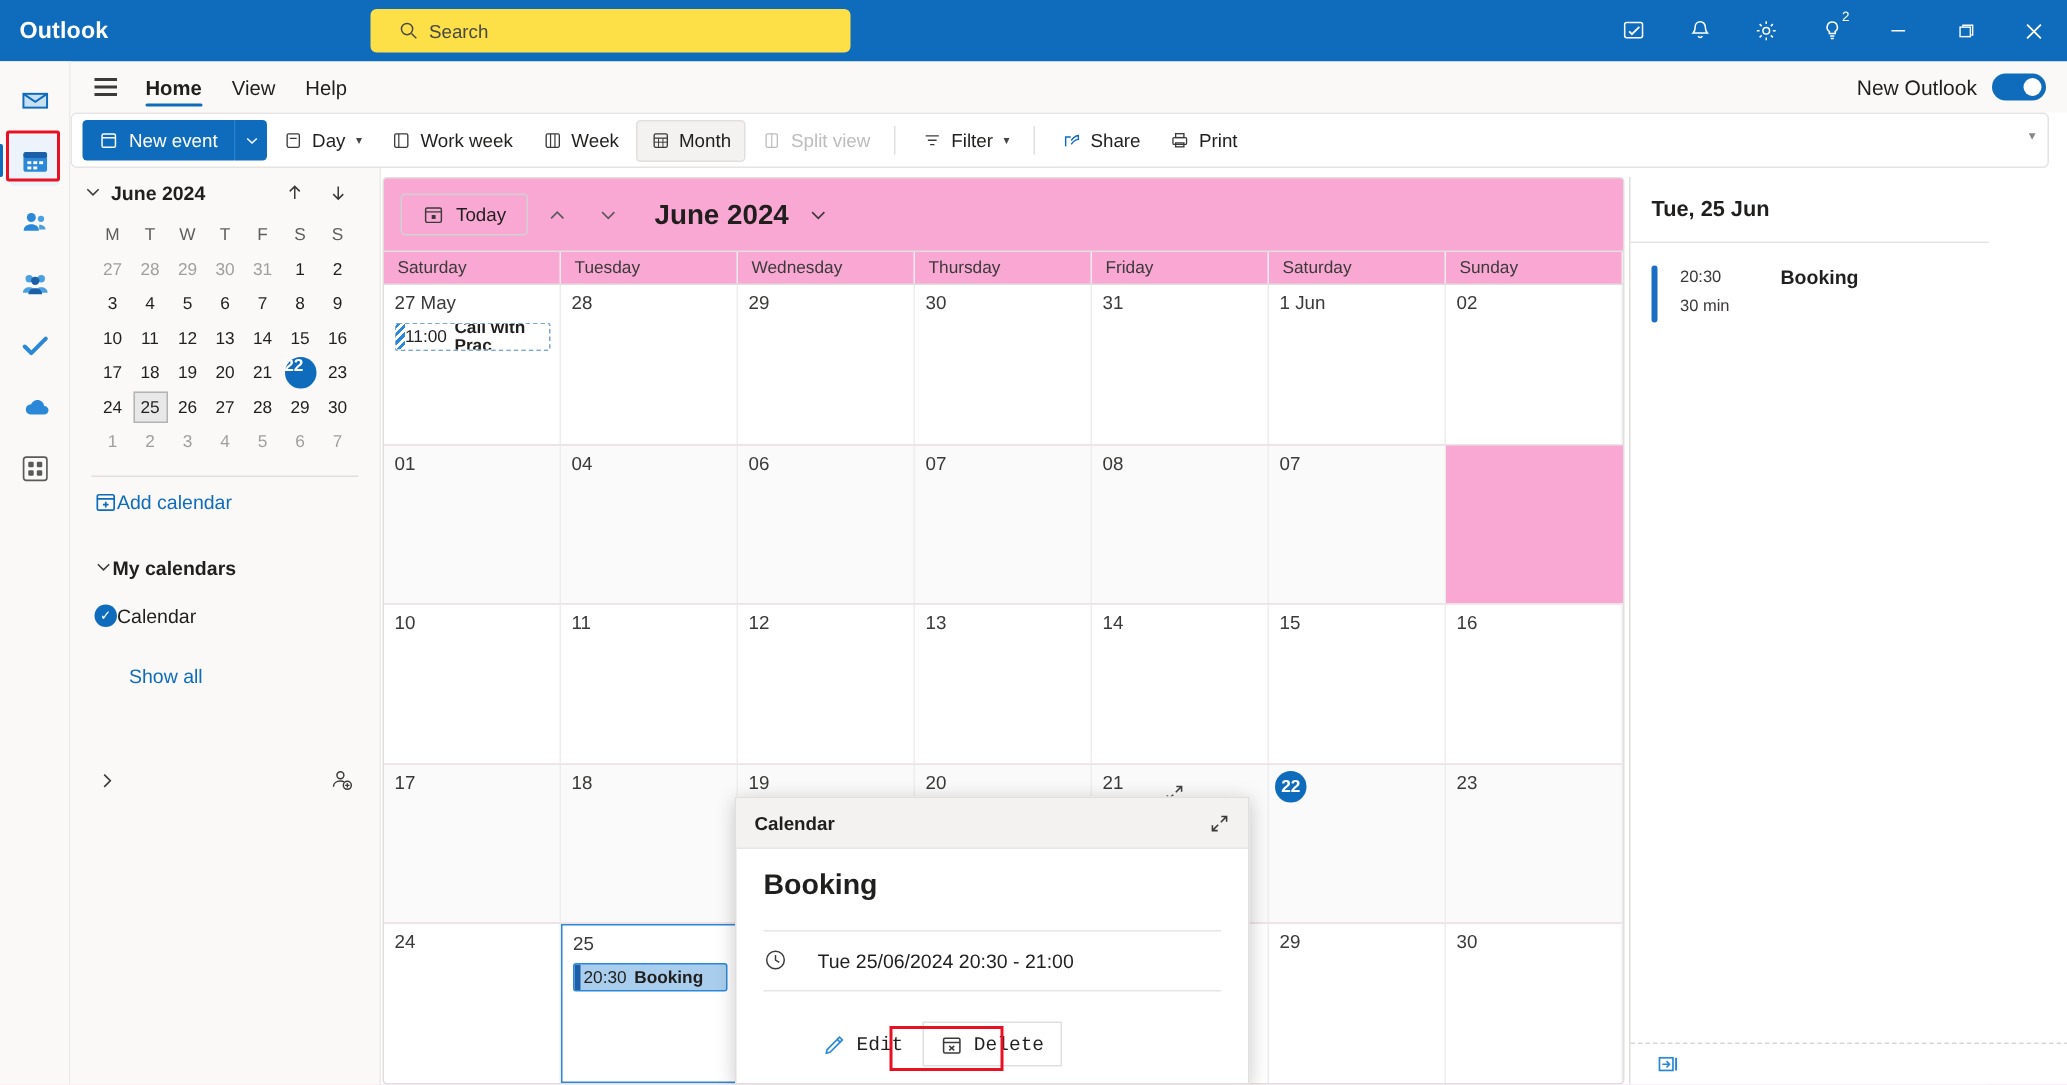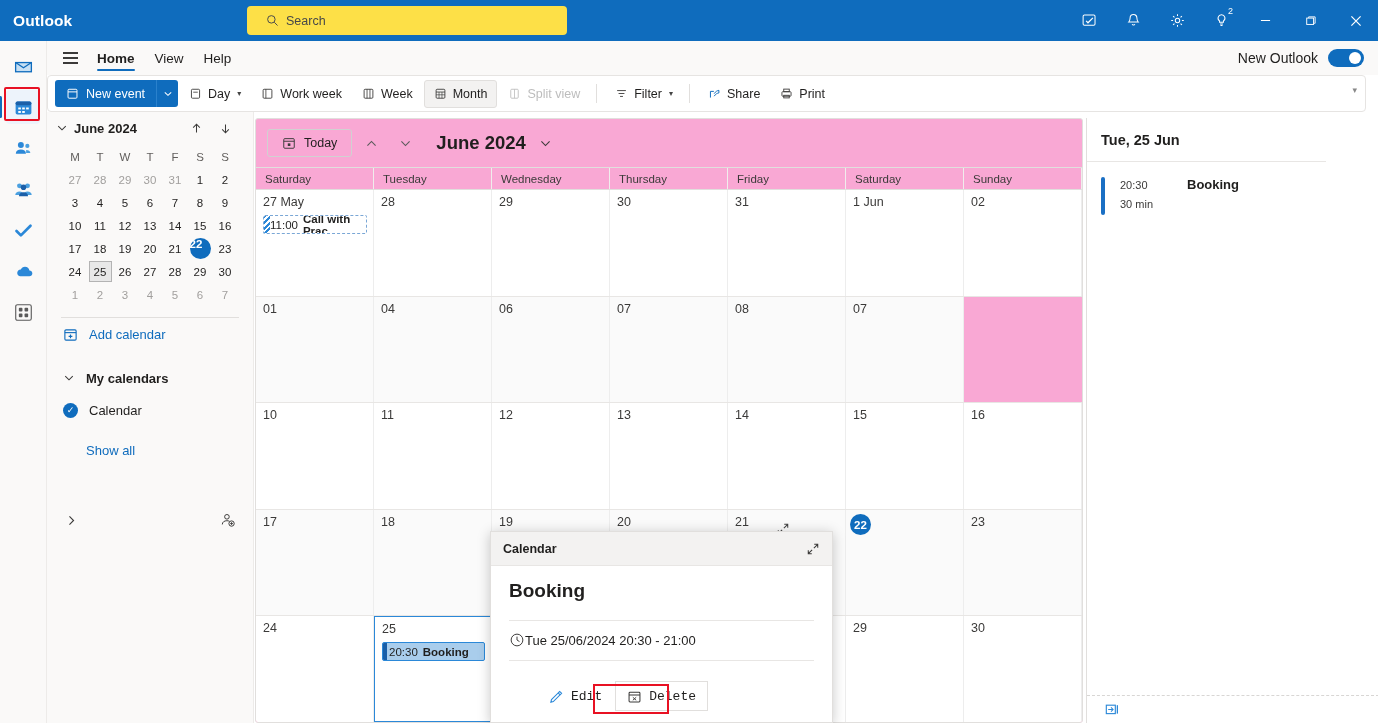--- a/index.html
+++ b/index.html
@@ -153,21 +153,21 @@
     width: 21px; height: 21px; margin: 0 auto; font-weight: 600;
   }
   .mini-grid .selected {
     background: #e8e8e8; border: 1px solid #b3b3b3;
     width: 23px; height: 21px; margin: 0 auto;
   }
   .sb-divider {
     height: 1px; background: #e1dfdd; margin: 12px 14px 0 14px;
   }
   .sb-row {
-    display: flex; align-items: center; gap: 11px; height: 32px;
+    display: flex; align-items: center; height: 32px;
     padding: 0 0 0 16px; font-size: 13px;
   }
   .sb-row.link { color: #0f6cbd; }
   .sb-row.bold { font-weight: bold; color: #201f1e; }
   .sb-row.plain { color: #201f1e; }
   .check-circle {
     width: 15px; height: 15px; border-radius: 8px; background: #0f6cbd;
     display: flex; align-items: center; justify-content: center;
     color: #fff; font-size: 9px;
   }
@@ -289,21 +289,21 @@
     padding: 0 12px; border-bottom: 1px solid #e8e6e4;
   }
   .popup-head .ptitle { font-size: 12.5px; font-weight: bold; color: #201f1e; }
   .popup-head .pexp { margin-left: auto; color: #3b3a39; font-size: 13px; }
   .popup-body { padding: 14px 18px 0 18px; }
   .popup-evt-title {
     font-size: 19px; color: #201f1e; font-weight: 600; margin-bottom: 18px;
   }
   .popup-hr { height: 1px; background: #e8e6e4; margin: 0 0 11px 0; }
   .popup-when {
-    display: flex; align-items: center; gap: 0; font-size: 13px; color: #201f1e;
+    display: flex; align-items: center; gap: 20px; font-size: 13px; color: #201f1e;
     padding-bottom: 12px;
   }
   .popup-actions { display: flex; gap: 1px; padding-top: 9px; margin-left: 28px; font-family: Liberation Mono, monospace; }
   .pbtn {
     height: 30px; border: 1px solid transparent; display: flex; align-items: center;
     gap: 7px; padding: 0 11px; font-size: 13px; color: #201f1e; background: #fff;
   }
   .pbtn.boxed { border: 1px solid #e1dfdd; }
   .delete-ann {
     position: absolute; left: 102px; top: 152px; width: 76px; height: 30px;

